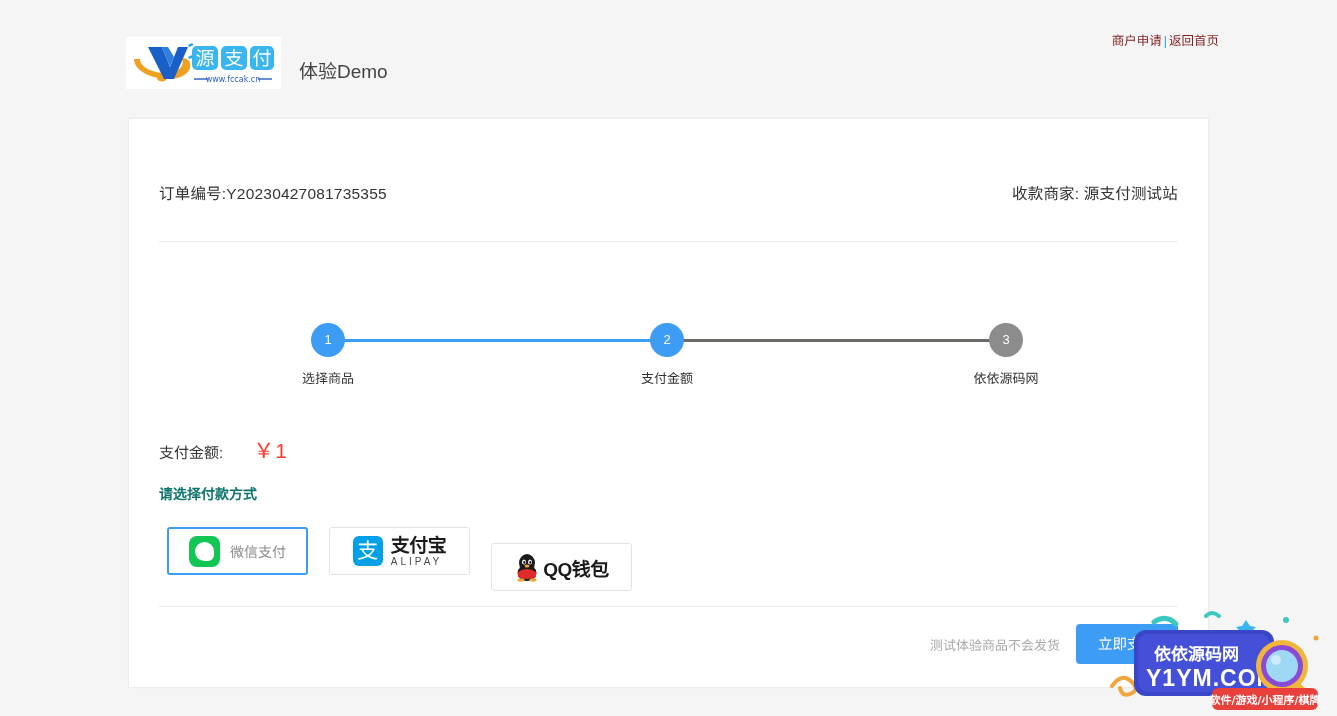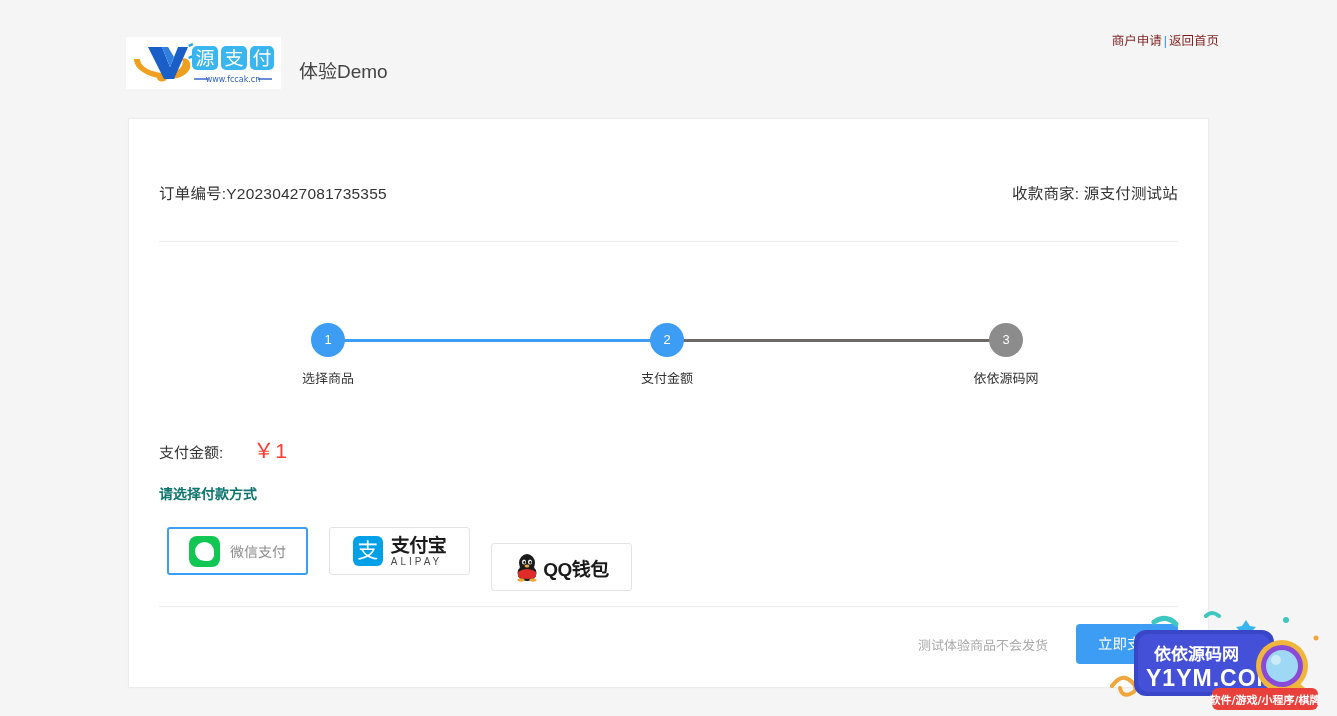--- a/index.html
+++ b/index.html
@@ -276,21 +276,21 @@
   .footer-row {
     position: absolute;
     top: 505px;
     right: 30px;
     display: flex;
     align-items: center;
   }
   .footer-note {
     font-size: 13px;
     color: #aaaaaa;
-    margin-right: 28px;
+    margin-right: 16px;
   }
   .pay-button {
     width: 102px;
     height: 40px;
     background: #3d9cf4;
     border: none;
     border-radius: 4px;
     color: #ffffff;
     font-size: 14.5px;
     cursor: pointer;

